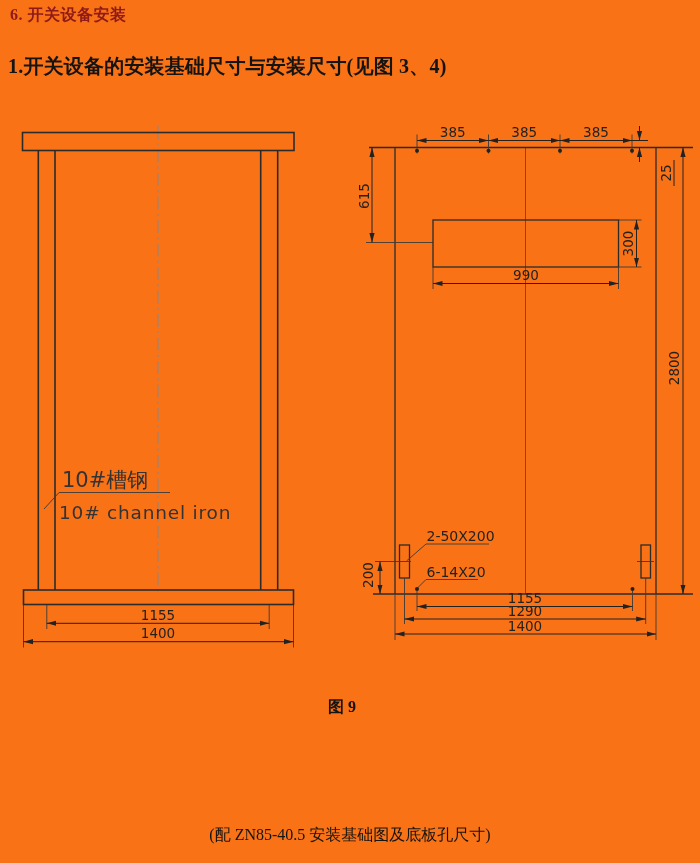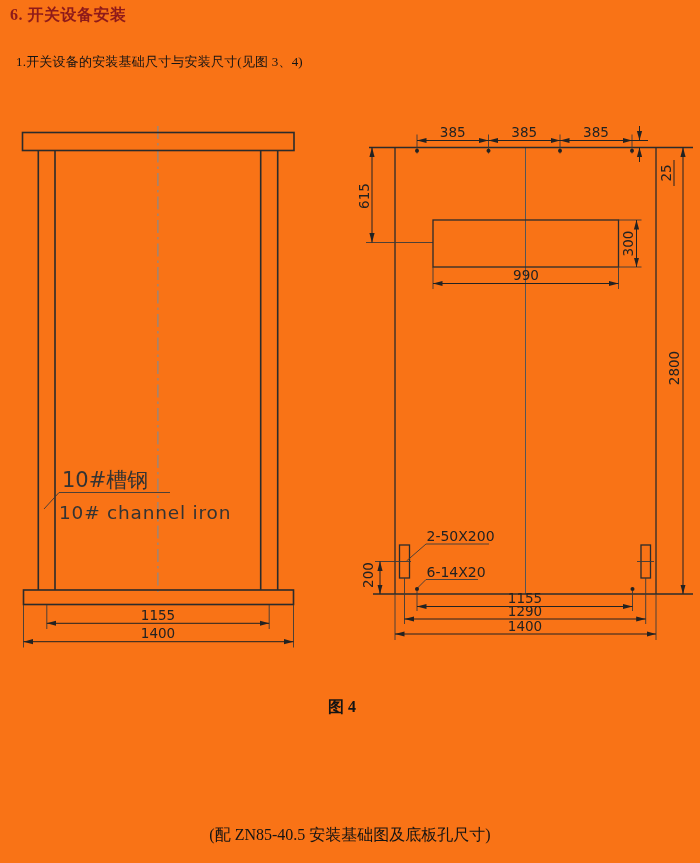--- a/index.html
+++ b/index.html
@@ -5,21 +5,21 @@
   html,body{margin:0;padding:0;background:#fff;}
   .page{
     position:relative;width:700px;height:863px;background:#f97316;overflow:hidden;
     font-family:"Liberation Serif","DejaVu Serif",serif;color:#141414;
   }
   .heading{
     position:absolute;left:10px;top:5px;font-size:16px;font-weight:bold;
     color:#8e1a1a;letter-spacing:.5px;
   }
   .intro{
-    position:absolute;left:16px;top:53px;font-size:13px;color:#141414;letter-spacing:.2px;
+    position:absolute;left:8px;top:53px;font-size:20px;color:#141414;letter-spacing:.2px;font-weight:bold;
   }
   .fig-label{
     position:absolute;left:0;top:697px;width:684px;text-align:center;
     font-size:16px;font-weight:bold;
   }
   .caption{position:absolute;top:744px;font-size:16px;white-space:nowrap;}
   .caption.left{left:96px;}
   .caption.right{left:446px;}
   .footnote{
     position:absolute;left:0;top:825px;width:700px;text-align:center;font-size:16px;
@@ -196,16 +196,16 @@
 
       <g>
         <line class="ext" x1="395" y1="594" x2="395" y2="640"></line>
         <line class="ext" x1="656" y1="594" x2="656" y2="640"></line>
         <line class="dim" x1="395" y1="634" x2="656" y2="634" marker-start="url(#arr)" marker-end="url(#arr)"></line>
         <text class="dimt" x="525" y="630.5" text-anchor="middle">1400</text>
       </g>
     </g>
   </svg>
 
-  <div class="fig-label">图 4</div>
+  <div class="fig-label">图 9</div>
   <div class="footnote">(配 ZN85-40.5  安装基础图及底板孔尺寸)</div>
 
 </div>
 
 </body></html>

